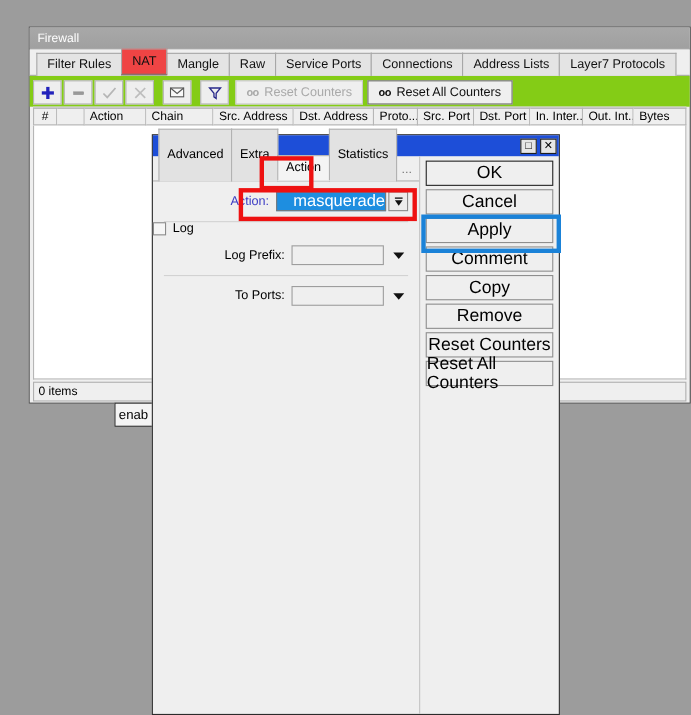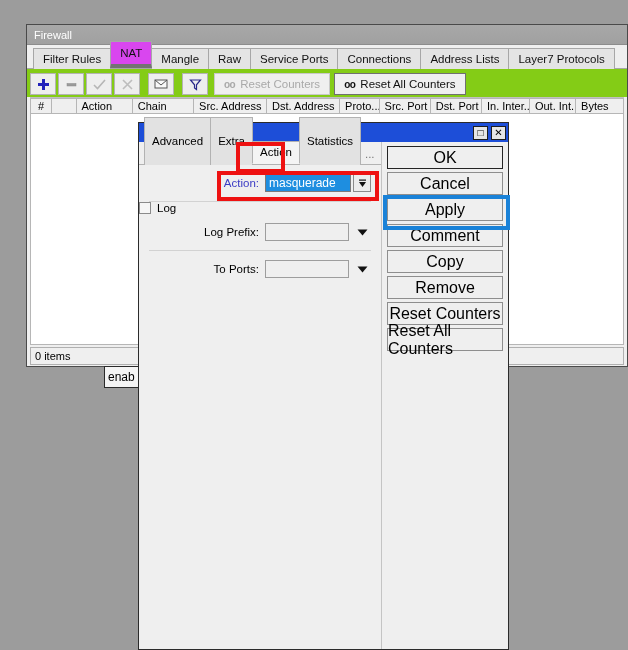--- a/index.html
+++ b/index.html
@@ -58,22 +58,22 @@
     border-bottom: none;
     background: #e4e4e4;
     margin-right: -1px;
     line-height: 14px;
     color: #111;
     white-space: nowrap;
     position: relative;
     top: 1px;
   }
   .fw-tab.active {
-    background: #d946ef;
-    border-bottom: 4px solid #737373;
+    background: #ef4444;
+    border-bottom: 1px solid #737373;
     padding-top: 4px;
     padding-bottom: 4px;
     top: 0px;
     z-index: 2;
   }
 
   
   #firewall-toolbar {
     height: 28px;
     display: flex;
@@ -269,23 +269,23 @@
     padding-left: 36px;
   }
   .form-label.accent { color: #3b3bc4; }
   .field-wrap { display: flex; align-items: center; flex: 1; }
   .text-field {
     flex: 1;
     height: 18px;
     background: #efefef;
     border: 1px solid #9d9d9d;
     box-sizing: border-box;
-    font-size: 12px;
+    font-size: 15px;
     line-height: 16px;
-    padding-left: 3px;
+    padding-left: 15px;
     overflow: hidden;
     white-space: nowrap;
   }
   .text-field.selected {
     background: #1e8ee0;
     color: #ffffff;
     border: 1px solid #7a7a7a;
   }
   .combo-btn {
     width: 18px;

